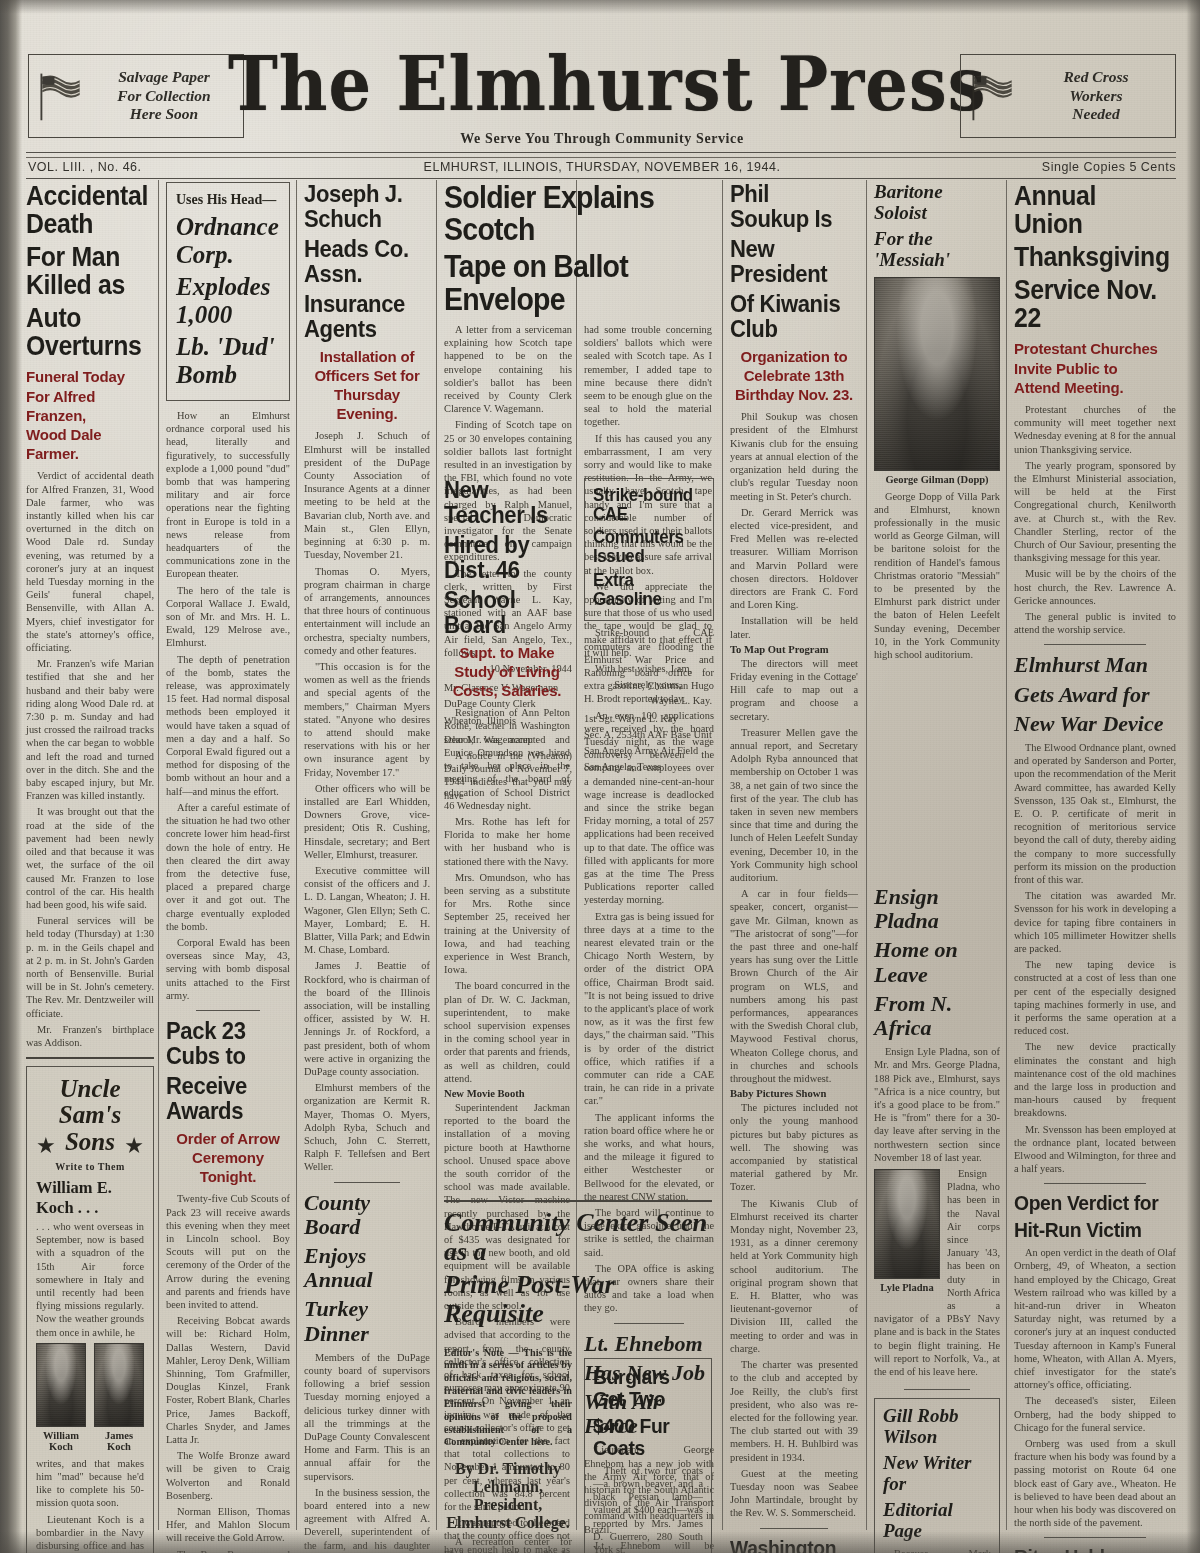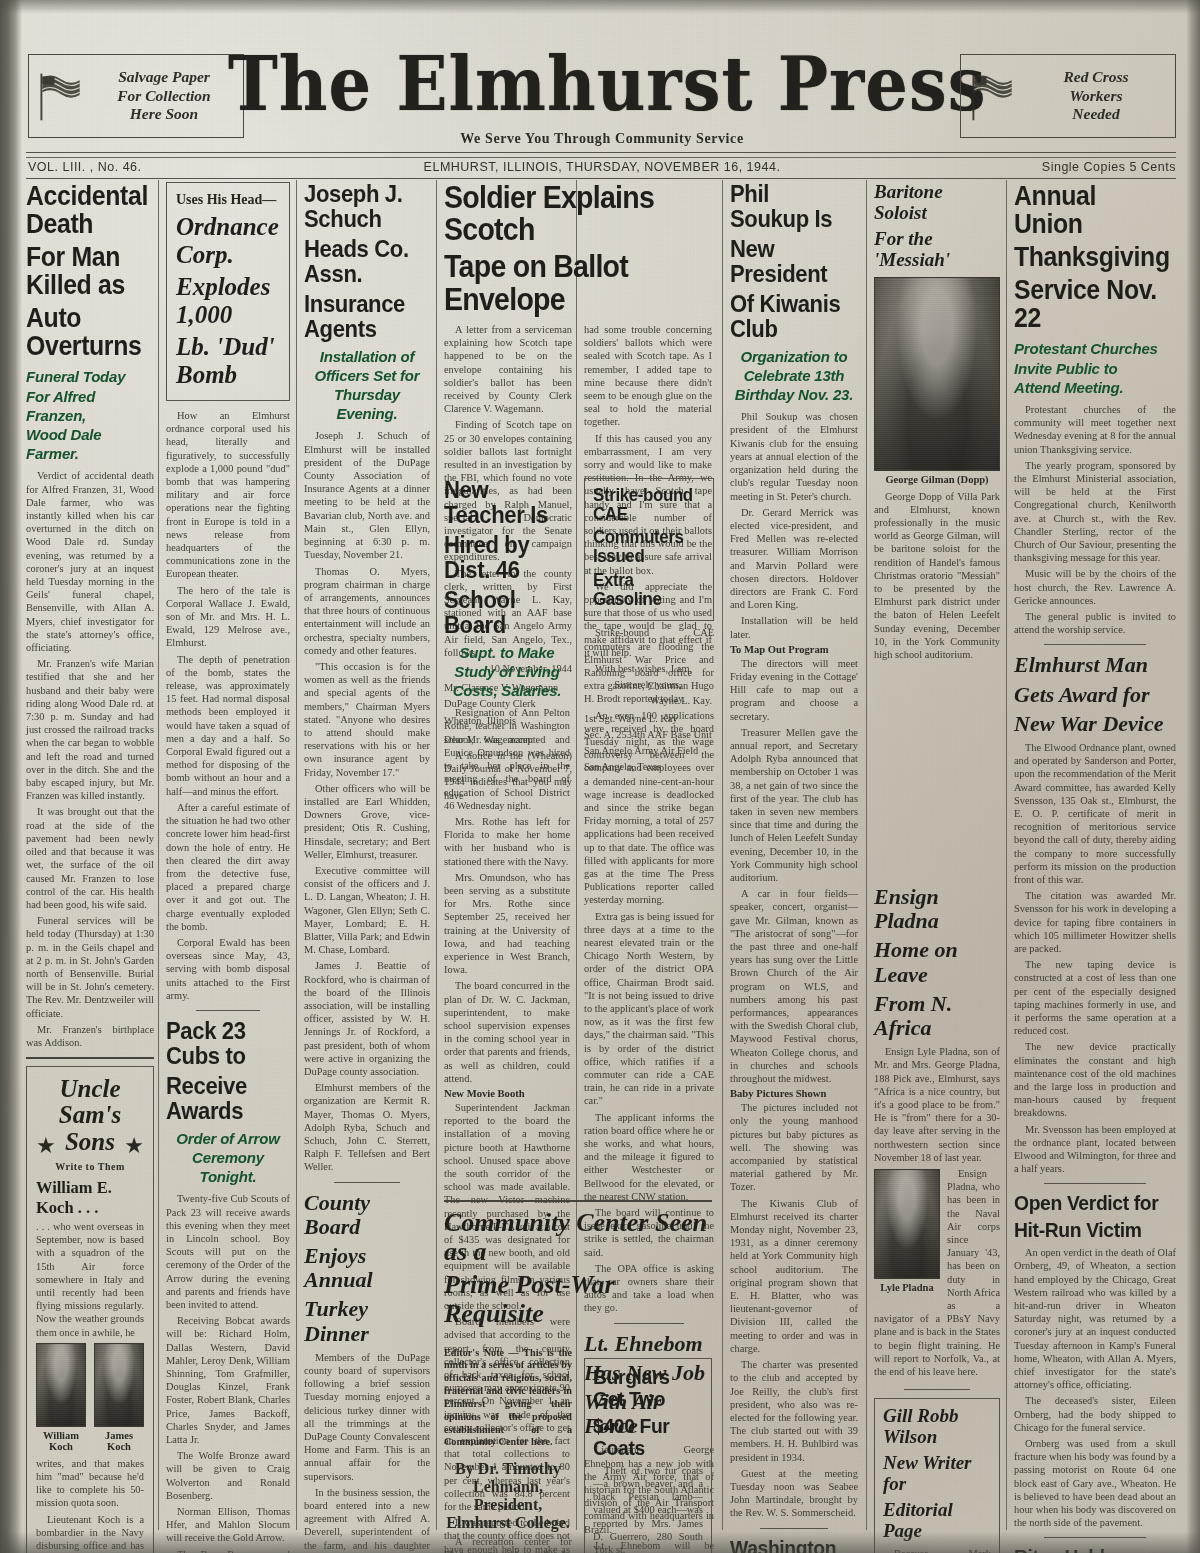--- a/index.html
+++ b/index.html
@@ -96,22 +96,22 @@
     transform:scaleX(.92);transform-origin:left center;
     margin:0 0 5px 0;
   }
   .hl.c{transform:scaleX(.94);}
   .h-xl{font-size:27px;}
   .h-lg{font-size:24px;}
   .h-md{font-size:21px;}
   .h-sm{font-size:18px;}
   .deck{
     font-family:"Liberation Sans",sans-serif;font-weight:bold;
-    font-size:15px;line-height:1.28;color:#14532d;
-    text-align:center;margin:4px 0 6px 0;letter-spacing:-0.2px;font-style:italic;
+    font-size:15px;line-height:1.28;color:#7f1d1d;
+    text-align:center;margin:4px 0 6px 0;letter-spacing:-0.2px;
   }
   .deck.l{text-align:left;}
   .ital-hl{
     font-family:"Liberation Serif",serif;font-weight:bold;font-style:italic;
     color:#1f1e1a;line-height:1.1;margin:0 0 5px 0;
   }
   .ih-lg{font-size:25px;}
   .ih-md{font-size:22px;}
   .ih-sm{font-size:19px;}
   .body{

